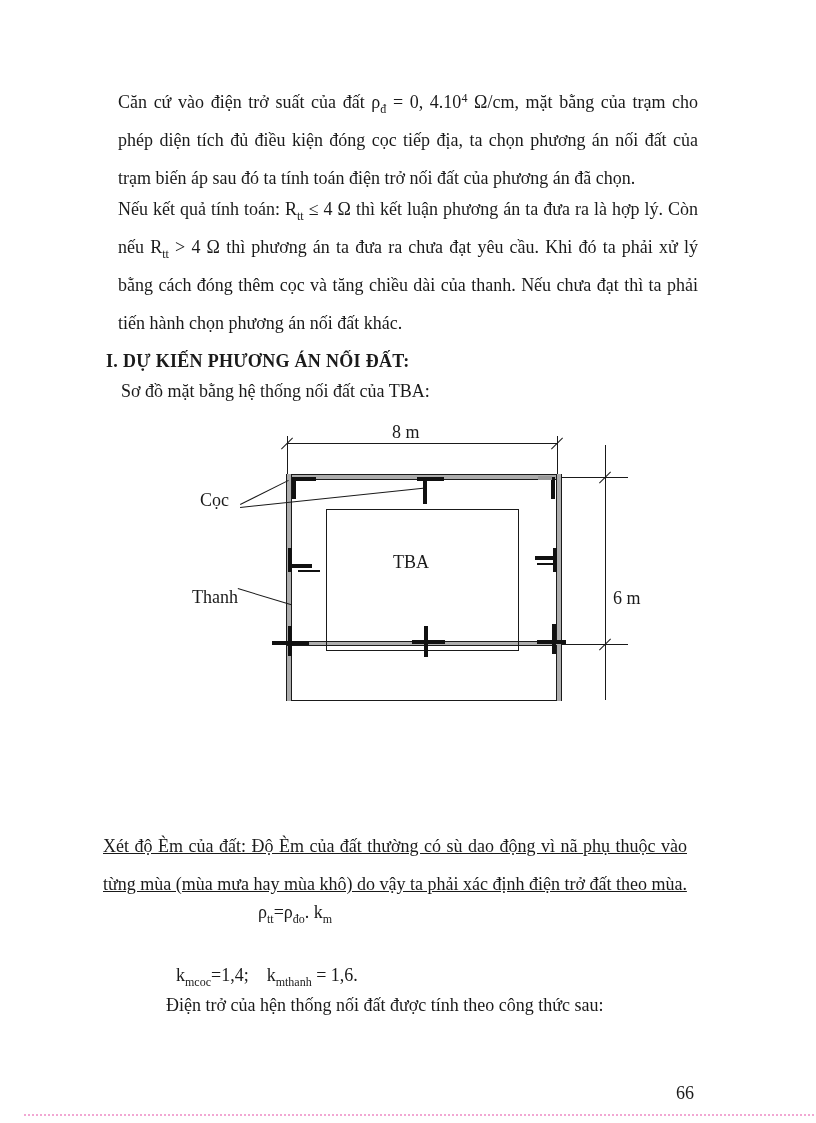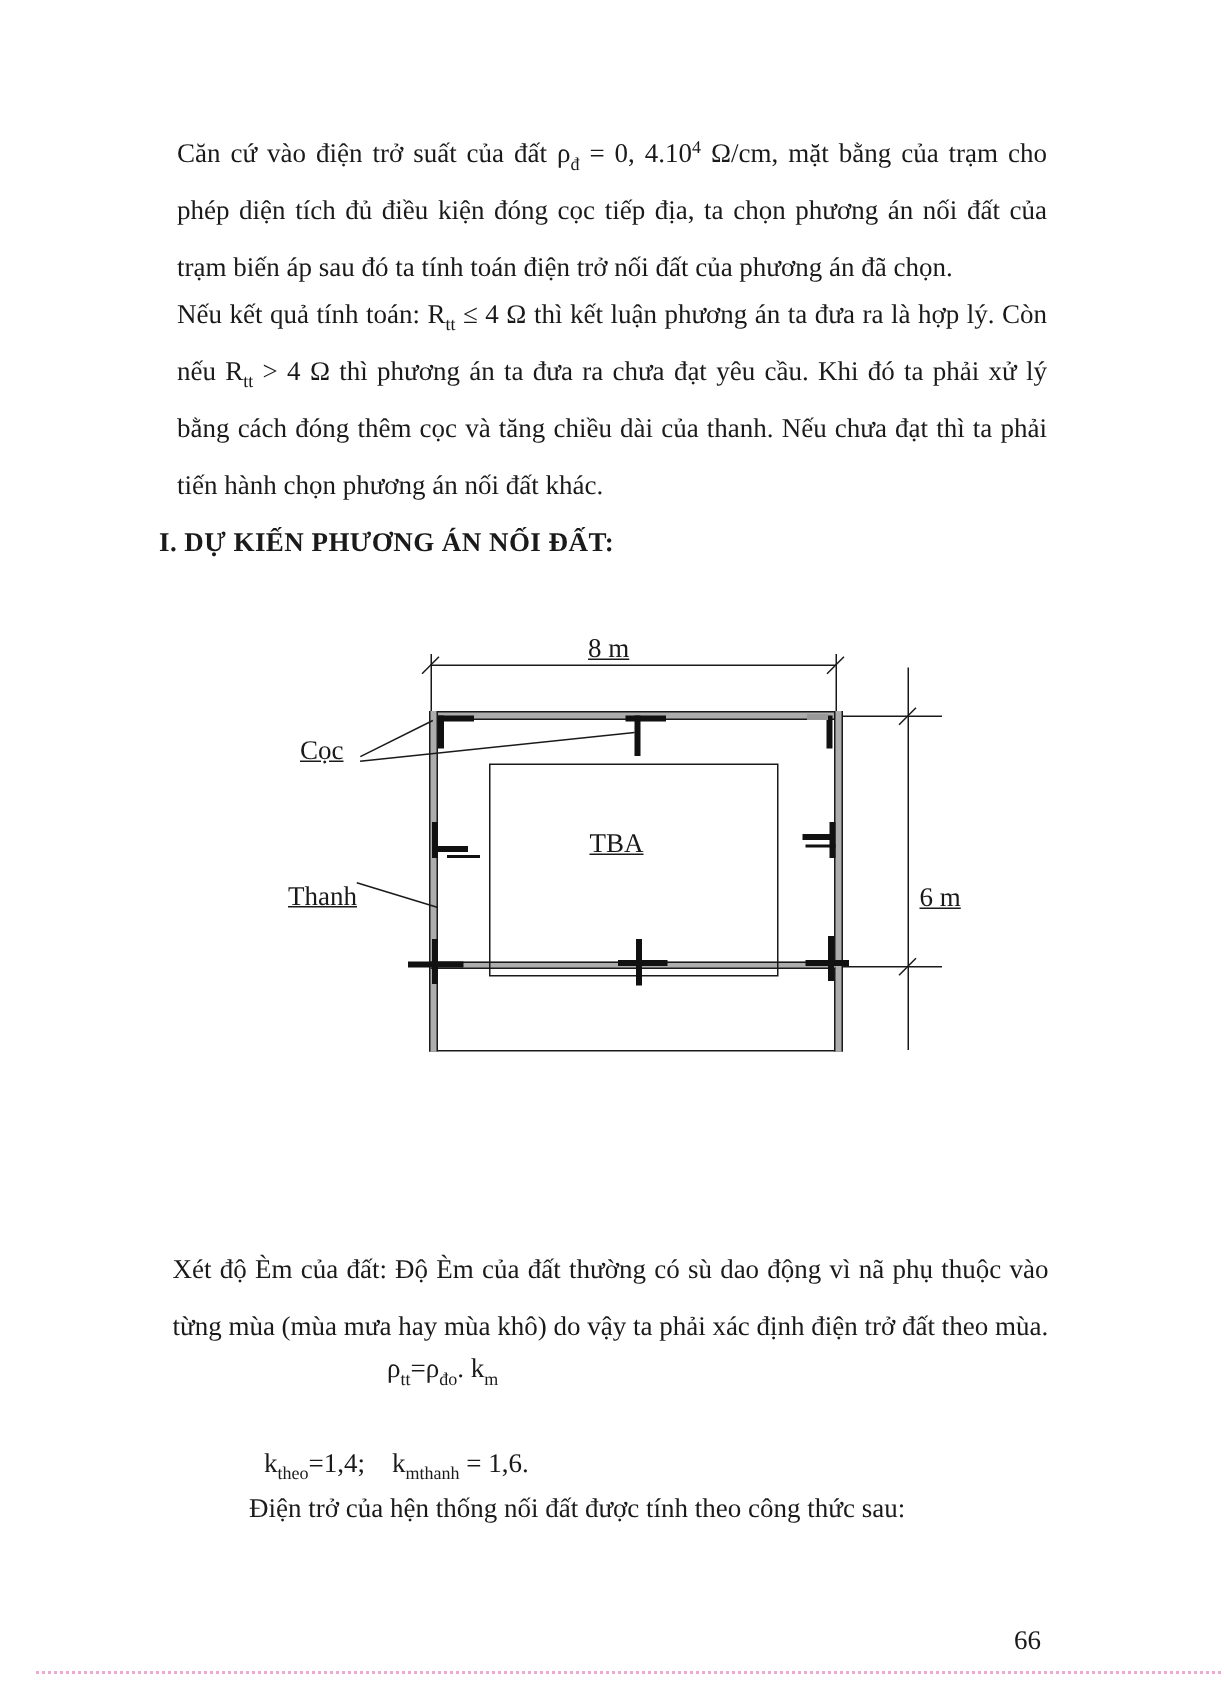--- a/index.html
+++ b/index.html
@@ -1,21 +1,21 @@
 <!DOCTYPE html>
 <html><head>
 <meta charset="utf-8">
 <style>
   html,body{margin:0;padding:0;background:#fff;}
   .page{position:relative;width:816px;height:1123px;background:#ffffff;overflow:hidden;
         font-family:"Liberation Serif","DejaVu Serif",serif;color:#1a1a1a;padding-left:12px;}
   .tb{position:absolute;font-size:18px;line-height:38px;margin:0;}
   .j{text-align:justify;}
   .h{font-weight:bold;letter-spacing:0.3px;}
-  .lbl{line-height:24px;text-decoration:underline;}
+  .lbl{line-height:24px;}
   .pre{white-space:pre-wrap;}
   sub{font-size:12px;line-height:0;vertical-align:-5px;}
   sup{font-size:12px;line-height:0;vertical-align:6px;}
   .ln{position:absolute;background:#1a1a1a;}
   .hl{height:1px;}
   .vl{width:1px;}
   .tick{position:absolute;width:16px;height:1px;background:#1a1a1a;transform:rotate(-45deg);}
   .rect{position:absolute;border:1px solid #1a1a1a;box-sizing:border-box;background:transparent;}
   .bar{position:absolute;background:#adadad;border-top:1px solid #1a1a1a;border-bottom:1px solid #1a1a1a;box-sizing:border-box;}
   .barv{position:absolute;background:#adadad;border-left:1px solid #1a1a1a;border-right:1px solid #1a1a1a;box-sizing:border-box;}
@@ -27,20 +27,21 @@
 <body>
 
 <div class="page">
 
   <p class="tb j" style="left:118px;top:83px;width:580px;"><span>Căn cứ vào điện trở suất của đất ρ</span><sub>đ</sub><span> = 0, 4.10</span><sup>4</sup><span> Ω/cm, mặt bằng của trạm cho phép diện tích đủ điều kiện đóng cọc tiếp địa, ta chọn phương án nối đất của trạm biến áp sau đó ta tính toán điện trở nối đất của phương án đã chọn.</span></p>
 
   <p class="tb j" style="left:118px;top:190px;width:580px;"><span>Nếu kết quả tính toán: R</span><sub>tt</sub><span> ≤ 4 Ω thì kết luận phương án ta đưa ra là hợp lý. Còn nếu R</span><sub>tt</sub><span> &gt; 4 Ω thì phương án ta đưa ra chưa đạt yêu cầu. Khi đó ta phải xử lý bằng cách đóng thêm cọc và tăng chiều dài của thanh. Nếu chưa đạt thì ta phải tiến hành chọn phương án nối đất khác.</span></p>
 
   <p class="tb h" style="left:106px;top:342px;">I. DỰ KIẾN PHƯƠNG ÁN NỐI ĐẤT:</p>
 
+  <p class="tb" style="left:121px;top:372px;">Sơ đồ mặt bằng hệ thống nối đất của TBA:</p>
 
   <div>
 
     <span class="tb lbl" style="left:392px;top:420px;">8 m</span>
     <div class="ln hl" style="left:287px;top:443px;width:270px;"></div>
     <div class="ln vl" style="left:287px;top:436px;height:38px;"></div>
     <div class="ln vl" style="left:557px;top:436px;height:38px;"></div>
     <div class="tick" style="left:279px;top:443px;"></div>
     <div class="tick" style="left:549px;top:443px;"></div>
 
@@ -80,25 +81,25 @@
     <div class="el" style="left:537px;top:640px;width:29px;height:4px;"></div>
 
     <span class="tb lbl" style="left:200px;top:488px;">Cọc</span>
     <div class="ptr" style="left:240px;top:504px;width:54px;transform:rotate(-26.5deg);"></div>
     <div class="ptr" style="left:240px;top:507px;width:184px;transform:rotate(-6deg);"></div>
     <span class="tb lbl" style="left:192px;top:585px;">Thanh</span>
     <div class="ptr" style="left:238px;top:588px;width:56px;transform:rotate(17deg);"></div>
   </div>
 
 
-  <p class="tb j" style="left:115px;top:827px;width:584px;">Xét độ Èm của đất: Độ Èm của đất thường có sù dao động vì nã phụ thuộc vào từng mùa (mùa mưa hay mùa khô) do vậy ta phải xác định điện trở đất theo mùa.</p>
+  <p class="tb j" style="left:103px;top:827px;width:584px;text-decoration:underline;">Xét độ Èm của đất: Độ Èm của đất thường có sù dao động vì nã phụ thuộc vào từng mùa (mùa mưa hay mùa khô) do vậy ta phải xác định điện trở đất theo mùa.</p>
 
   <p class="tb pre" style="left:258px;top:897px;line-height:30px;"><span>ρ</span><sub>tt</sub><span>=ρ</span><sub>đo</sub><span>. k</span><sub>m</sub></p>
 
 
-  <p class="tb pre" style="left:176px;top:960px;line-height:30px;"><span>k</span><sub>theo</sub><span>=1,4;    k</span><sub>mthanh</sub><span> = 1,6.</span></p>
+  <p class="tb pre" style="left:176px;top:960px;line-height:30px;"><span>k</span><sub>mcoc</sub><span>=1,4;    k</span><sub>mthanh</sub><span> = 1,6.</span></p>
 
   <p class="tb" style="left:166px;top:990px;line-height:30px;text-align:center;">Điện trở của hện thống nối đất được tính theo công thức sau:</p>
 
   <span class="tb" style="left:676px;top:1080px;line-height:26px;">66</span>
   <div class="dots"></div>
 
 </div>
 
 </body></html>

